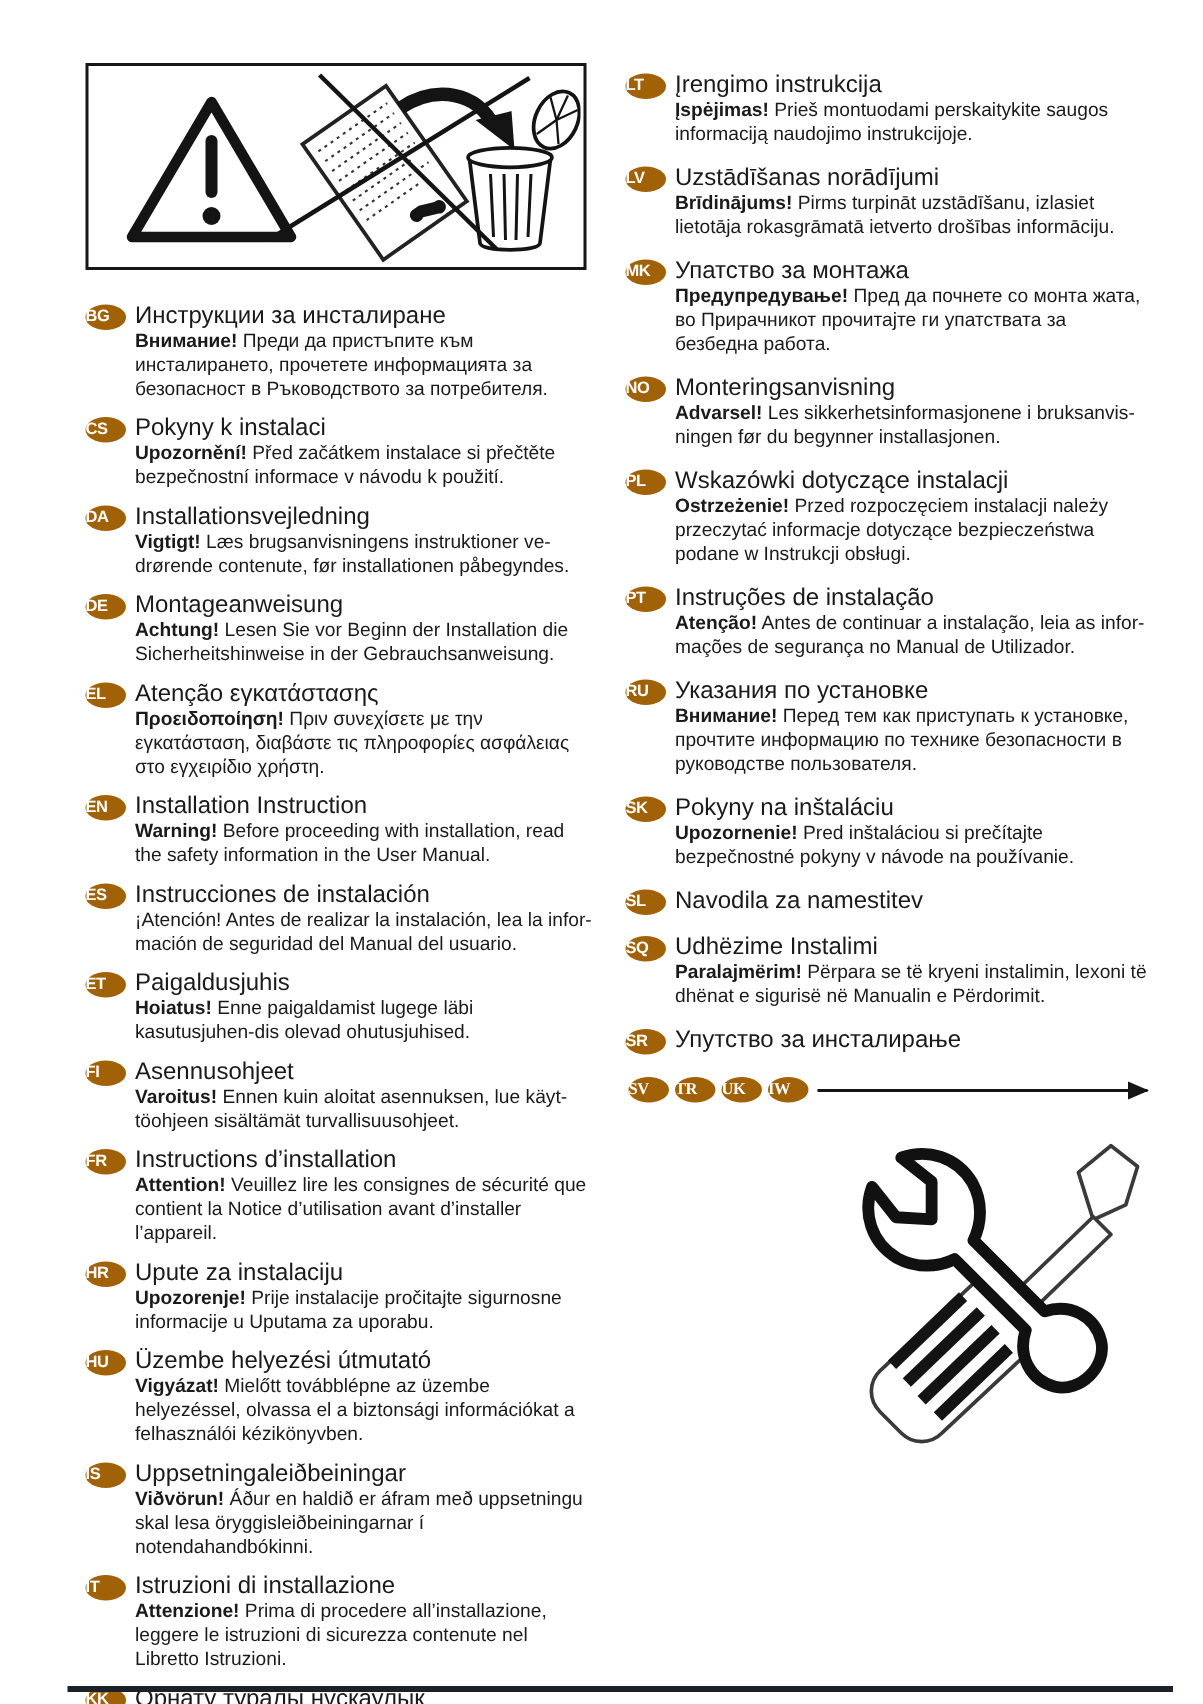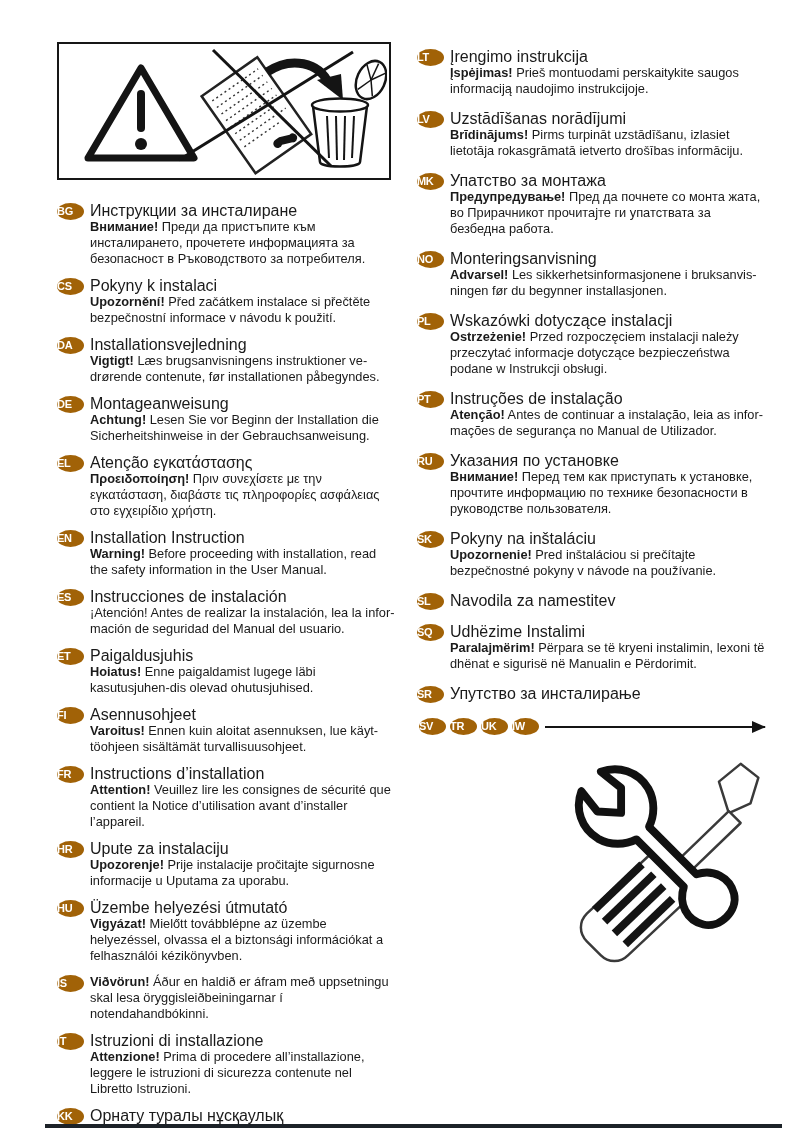--- a/index.html
+++ b/index.html
@@ -191,20 +191,21 @@
     <span class="badge">HU</span>
     <div class="txt">
       <div class="title">Üzembe helyezési útmutató</div>
       <div class="body"><span class="warn">Vigyázat!</span><span class="rest"> Mielőtt továbblépne az üzembe helyezéssel, olvassa el a biztonsági információkat a felhasználói kézikönyvben.</span></div>
     </div>
   </div>
 
   <div class="entry">
     <span class="badge">IS</span>
     <div class="txt">
+      <div class="title">Uppsetningaleiðbeiningar</div>
       <div class="body"><span class="warn">Viðvörun!</span><span class="rest"> Áður en haldið er áfram með uppsetningu skal lesa öryggisleiðbeiningarnar í notendahandbókinni.</span></div>
     </div>
   </div>
 
   <div class="entry">
     <span class="badge">IT</span>
     <div class="txt">
       <div class="title">Istruzioni di installazione</div>
       <div class="body"><span class="warn">Attenzione!</span><span class="rest"> Prima di procedere all’installazione, leggere le istruzioni di sicurezza contenute nel Libretto Istruzioni.</span></div>
     </div>
@@ -305,21 +306,21 @@
 
   <div class="entry">
     <span class="badge">SR</span>
     <div class="txt">
       <div class="title">Упутство за инсталирање</div>
     </div>
   </div>
 </div>
 
     <div class="lang-row">
-      <span id="trailing-badges" style="display:flex;">
+      <span id="trailing-badges" style="display:flex;font-family:Liberation Serif, serif;">
           <span class="badge">SV</span>
           <span class="badge">TR</span>
           <span class="badge">UK</span>
           <span class="badge">IW</span>
         </span>
       <span class="arrow-line"></span>
     </div>
 
     <div class="tools-fig">
       <svg width="238" height="212" viewBox="0 0 240 215">

